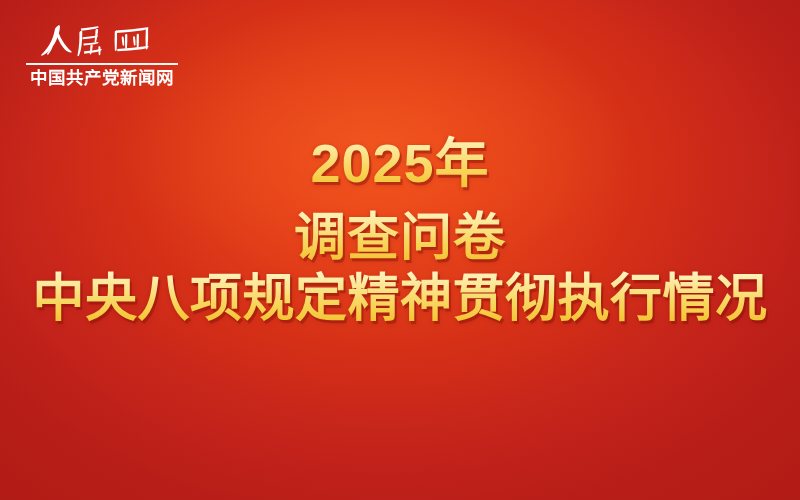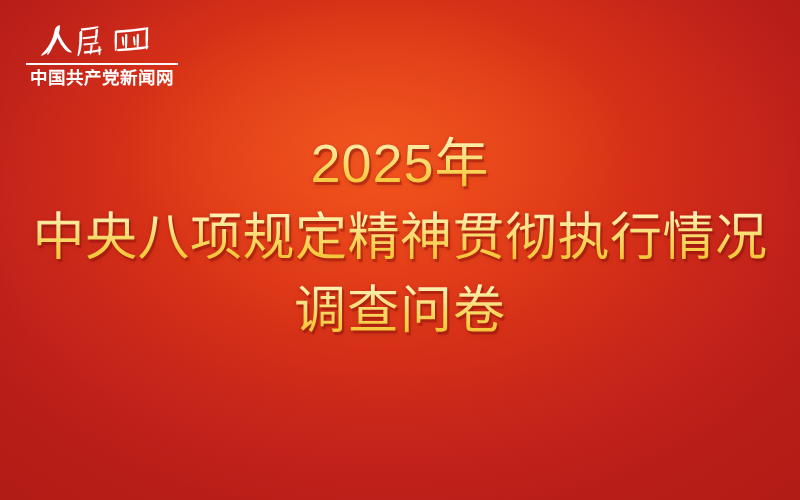--- a/index.html
+++ b/index.html
@@ -108,21 +108,21 @@
   .title-block {
     position: absolute;
     left: 0;
     right: 0;
     top: 132px;
     text-align: center;
   }
 
   .title-line {
     display: block;
-    font-weight: 400;
+    font-weight: 700;
     white-space: nowrap;
     line-height: 1.18;
     
     background-image: linear-gradient(
       180deg,
       #fff6cf 0%,
       #fdeeab 16%,
       #fbe389 34%,
       #f8d862 54%,
       #f6cc44 74%,
@@ -191,17 +191,17 @@
     </svg>
 
     <div class="logo-rule"></div>
 
     <div class="logo-cn">中国共产党新闻网</div>
 
   </div>
 
   <div class="title-block">
     <span class="title-line line-year">2025年</span>
+    <span class="title-line line-sub">调查问卷</span>
     <span class="title-line line-main">中央八项规定精神贯彻执行情况</span>
-    <span class="title-line line-sub">调查问卷</span>
   </div>
 
 </div>
 
 </body></html>

